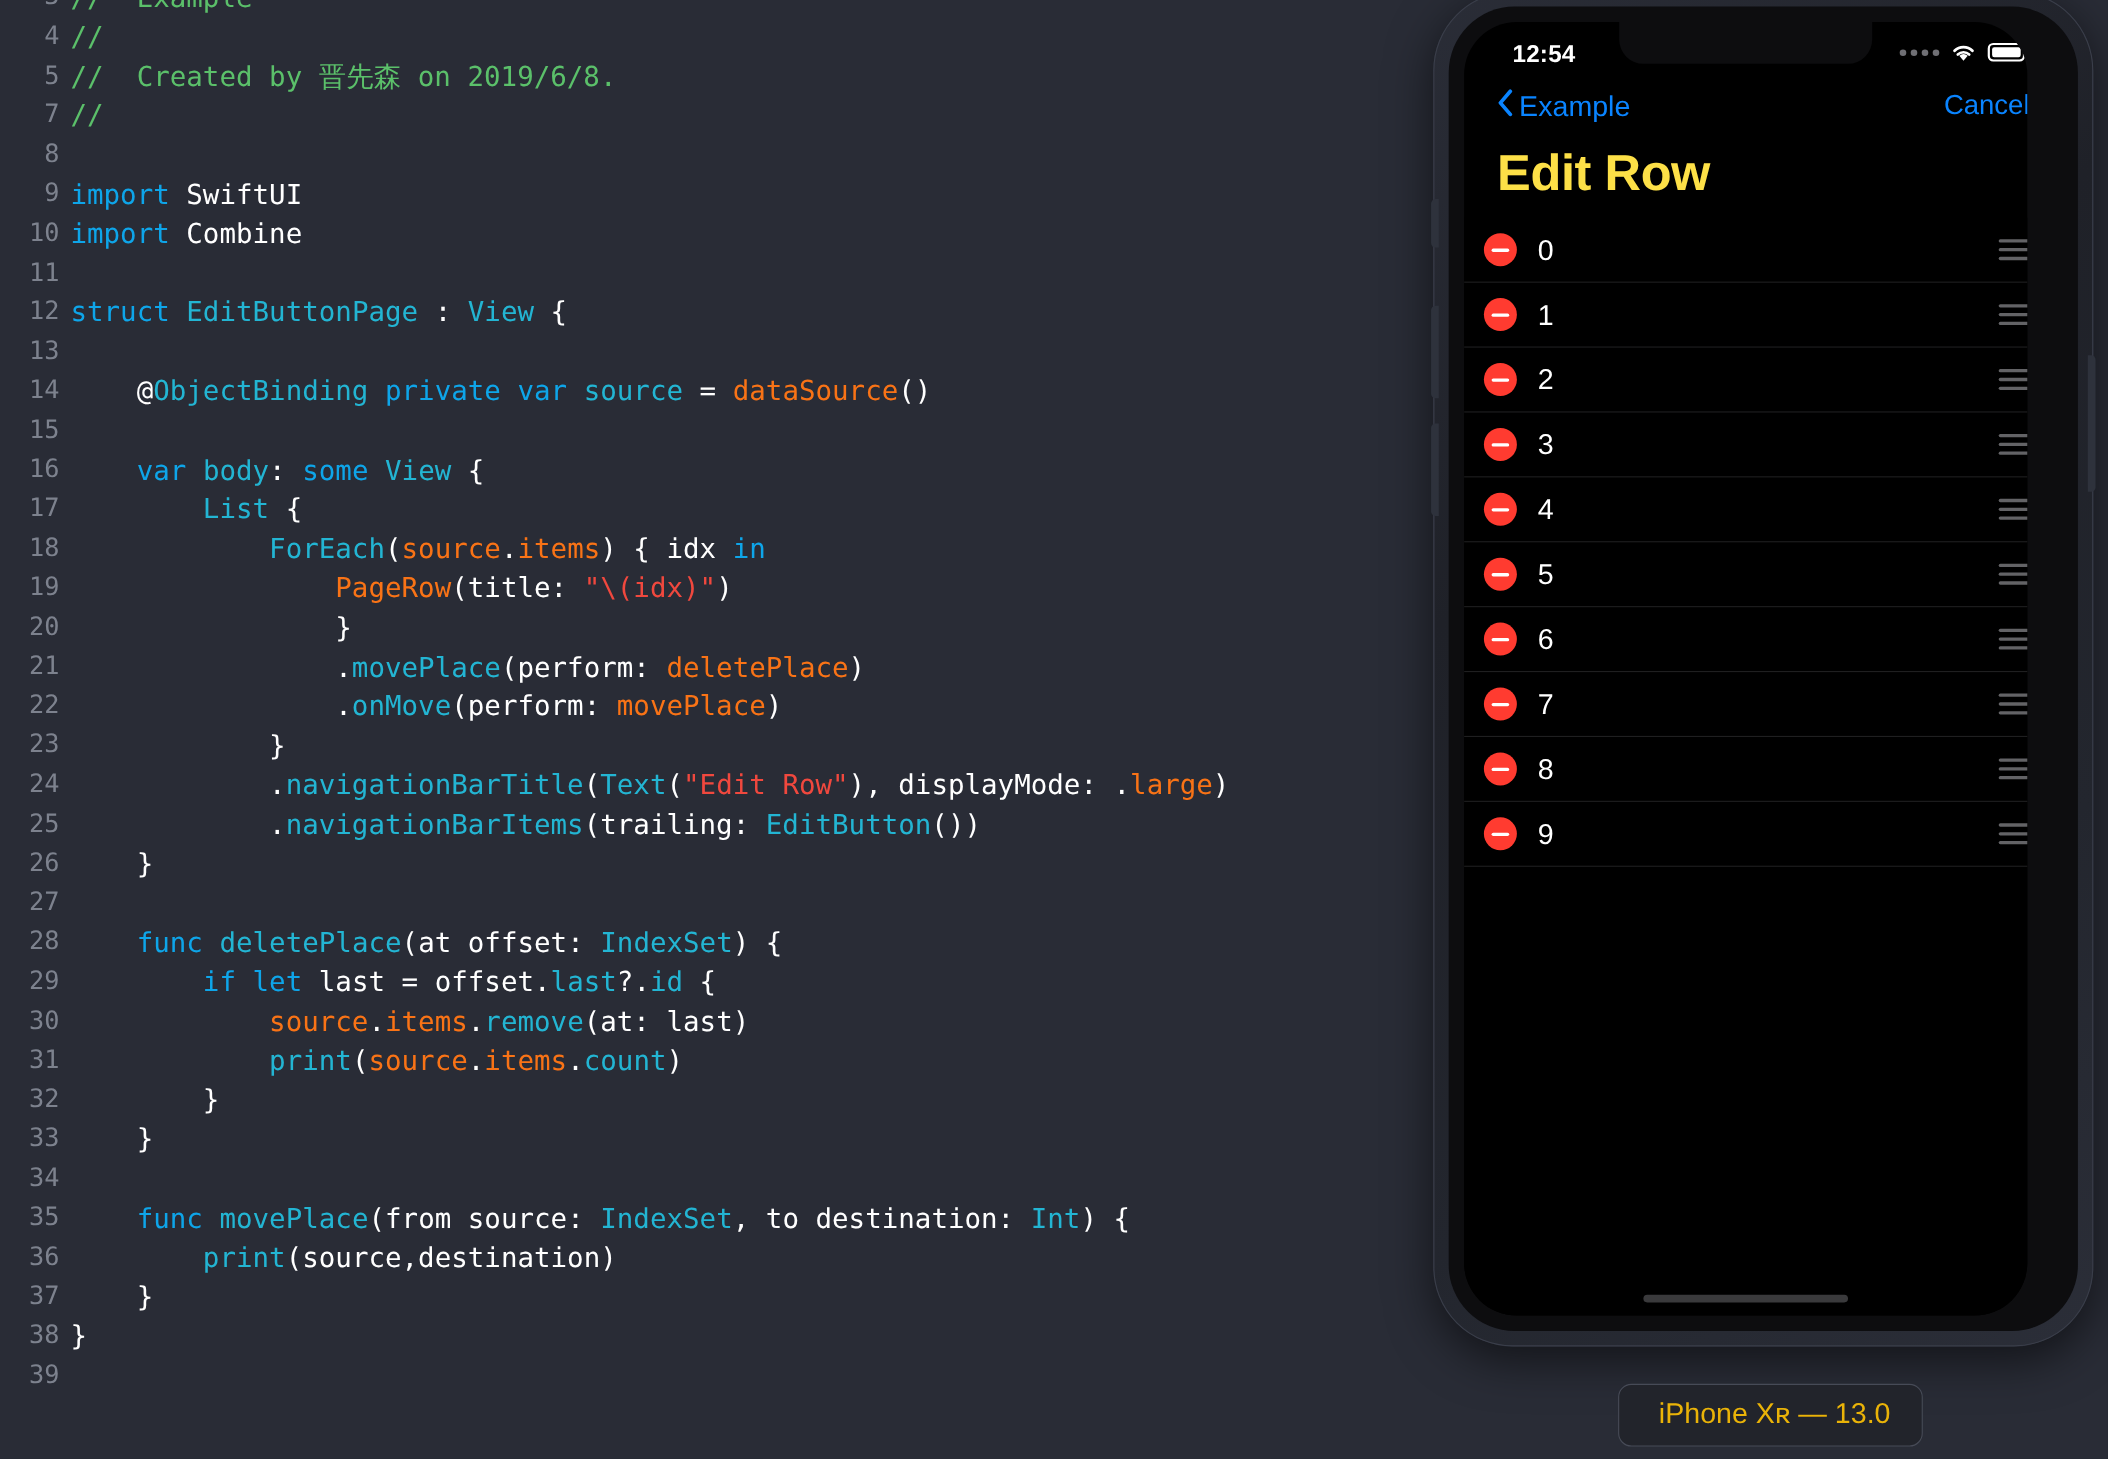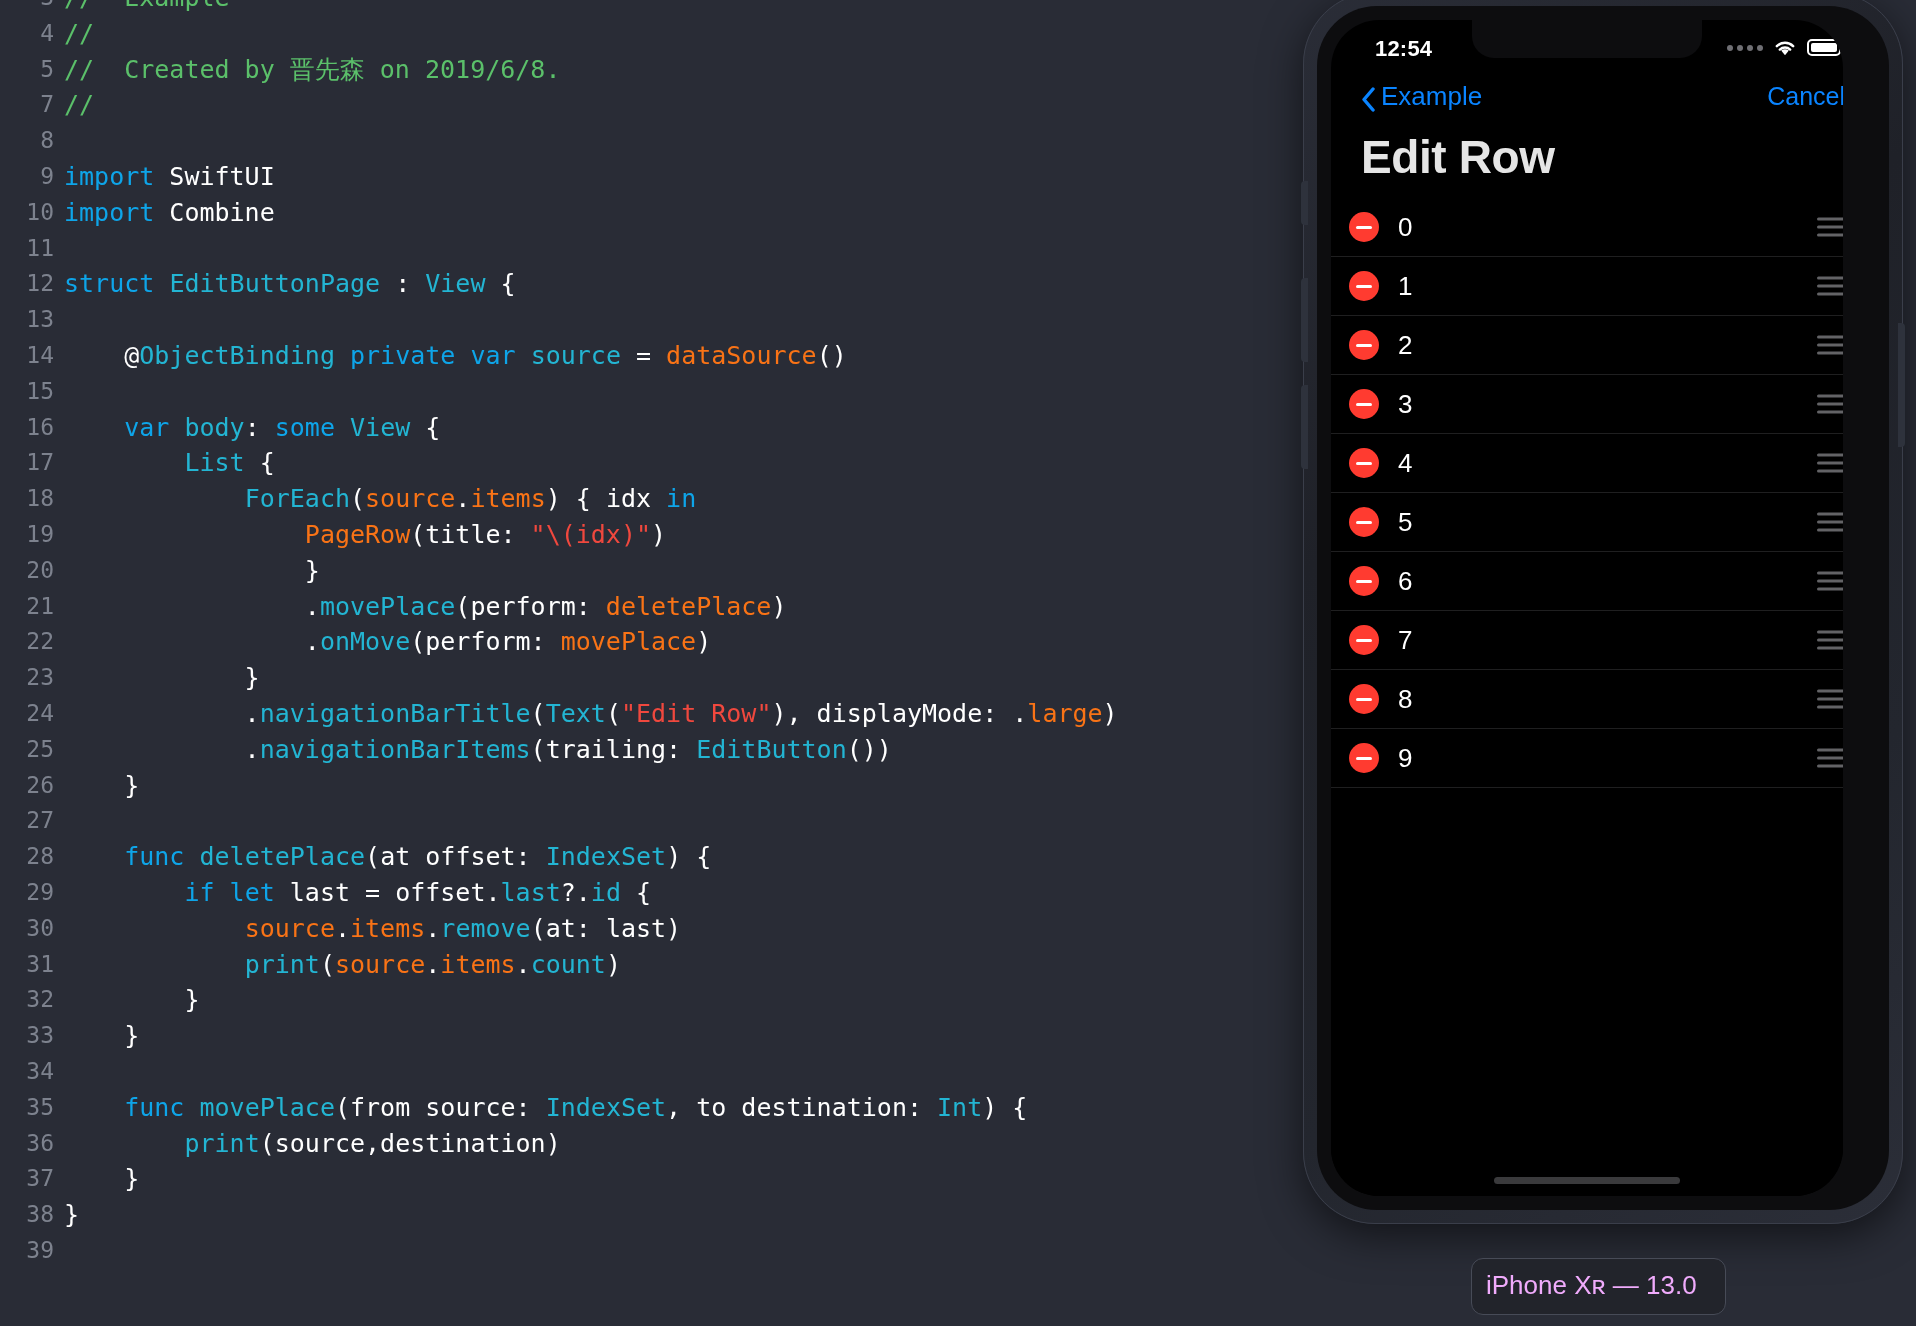--- a/index.html
+++ b/index.html
@@ -136,34 +136,34 @@
   .battery i { display:block; width:100%; height:100%; background:#ffffff; border-radius:2px; }
 
   
   .navbar {
     position: absolute; left: 0; top: 56px;
     width: 544px; height: 54px;
     font-family: "Liberation Sans", sans-serif;
   }
   .nav-back {
     position: absolute; left: 30px; top: 5px;
-    display: flex; align-items: flex-end; gap: 2px;
+    display: flex; align-items: flex-start; gap: 2px;
     color: #0a84ff; font-size: 26px;
     cursor: pointer;
   }
   .chev {
     width: 15px; height: 25px; display:block; margin-right: 3px;
   }
   .nav-cancel {
     position: absolute; right: 30px; top: 6px;
     color: #0a84ff; font-size: 25px; cursor: pointer;
   }
   .large-title {
     position: absolute; left: 30px; top: 110px;
-    color: #e5e5e5;
+    color: #fde047;
     font-family: "Liberation Sans", sans-serif;
     font-size: 46px; font-weight: bold;
     letter-spacing: -0.4px;
   }
 
   
   .list {
     position: absolute; left: 0; top: 178px;
     width: 544px;
     background: #000000;
@@ -215,25 +215,25 @@
     background: #3a3a3c;
     border-radius: 4px;
     z-index: 7;
     cursor: pointer;
   }
 
   
   .device-label {
     position: absolute;
     left: 1471px; top: 1258px;
-    padding: 11px 28px 13px 14px;
+    padding: 11px 28px 13px 36px;
     background: #22242b;
     border: 1px solid #474b57;
     border-radius: 12px;
-    color: #f0abfc;
+    color: #eab308;
     font-family: "Liberation Sans", sans-serif;
     font-size: 26px;
     white-space: nowrap;
   }
 </style>
 </head>
 <body>
 
 <div id="editor">
   <div id="code-lines">

